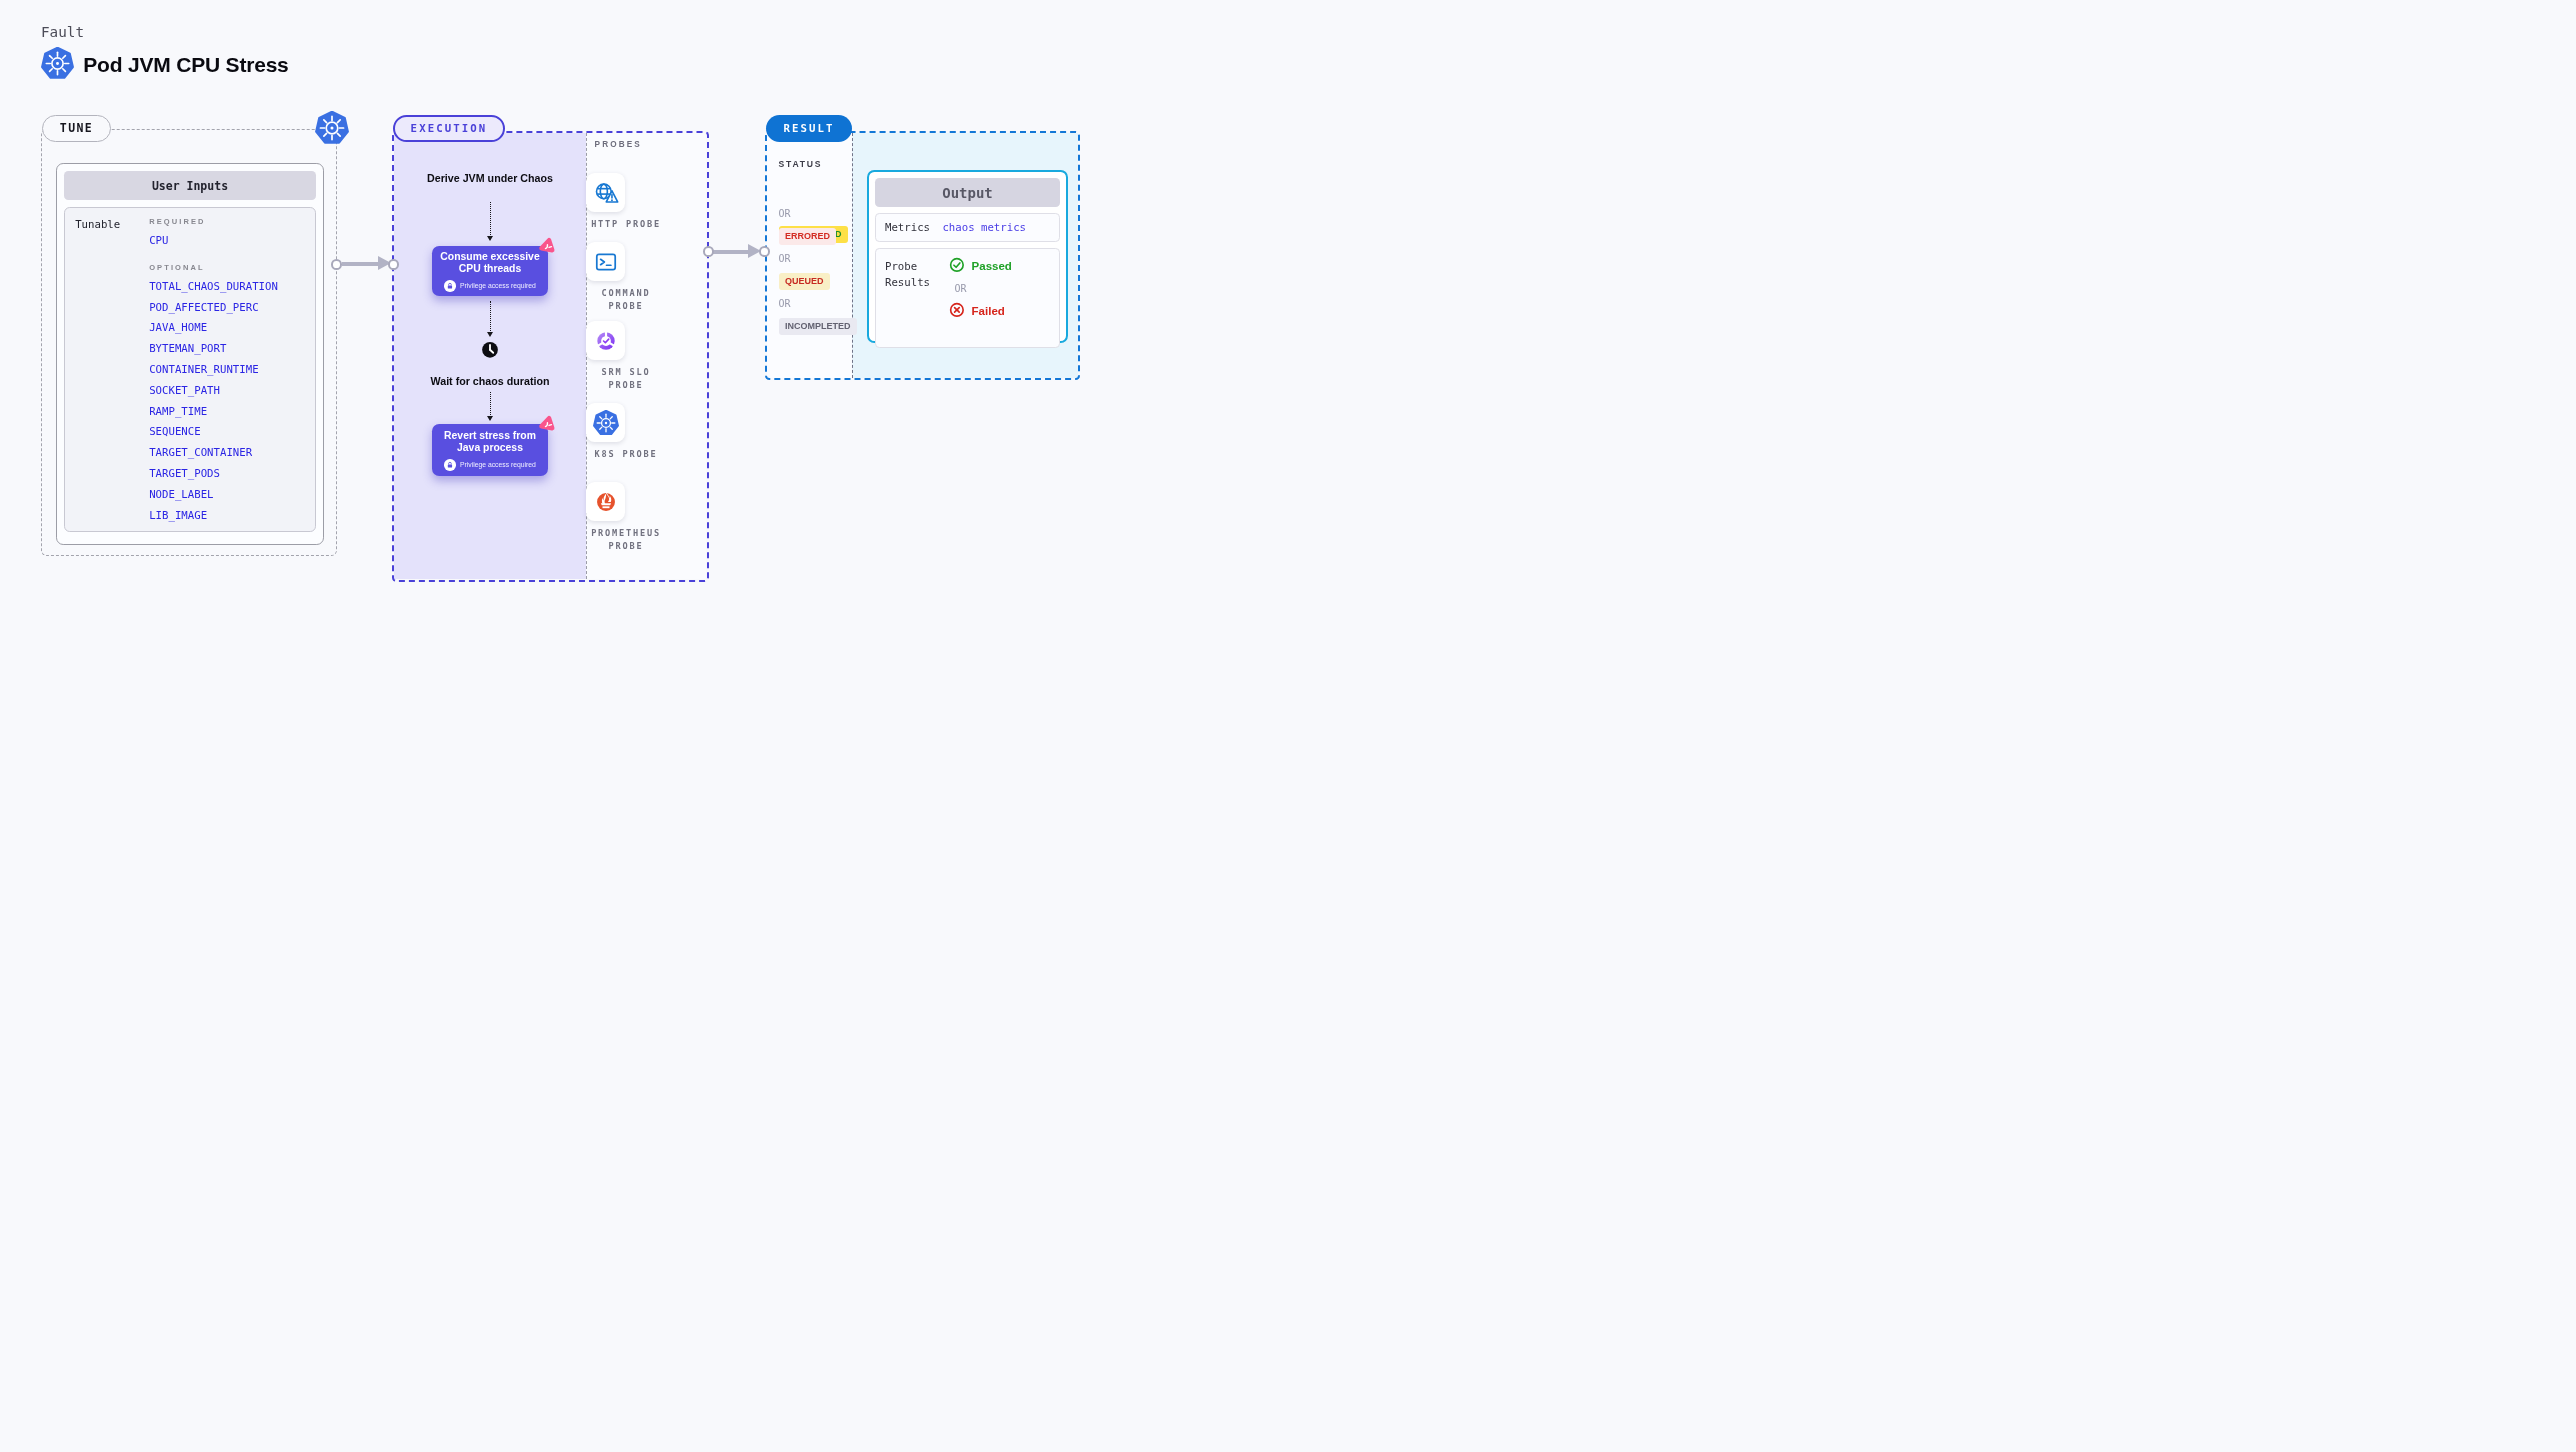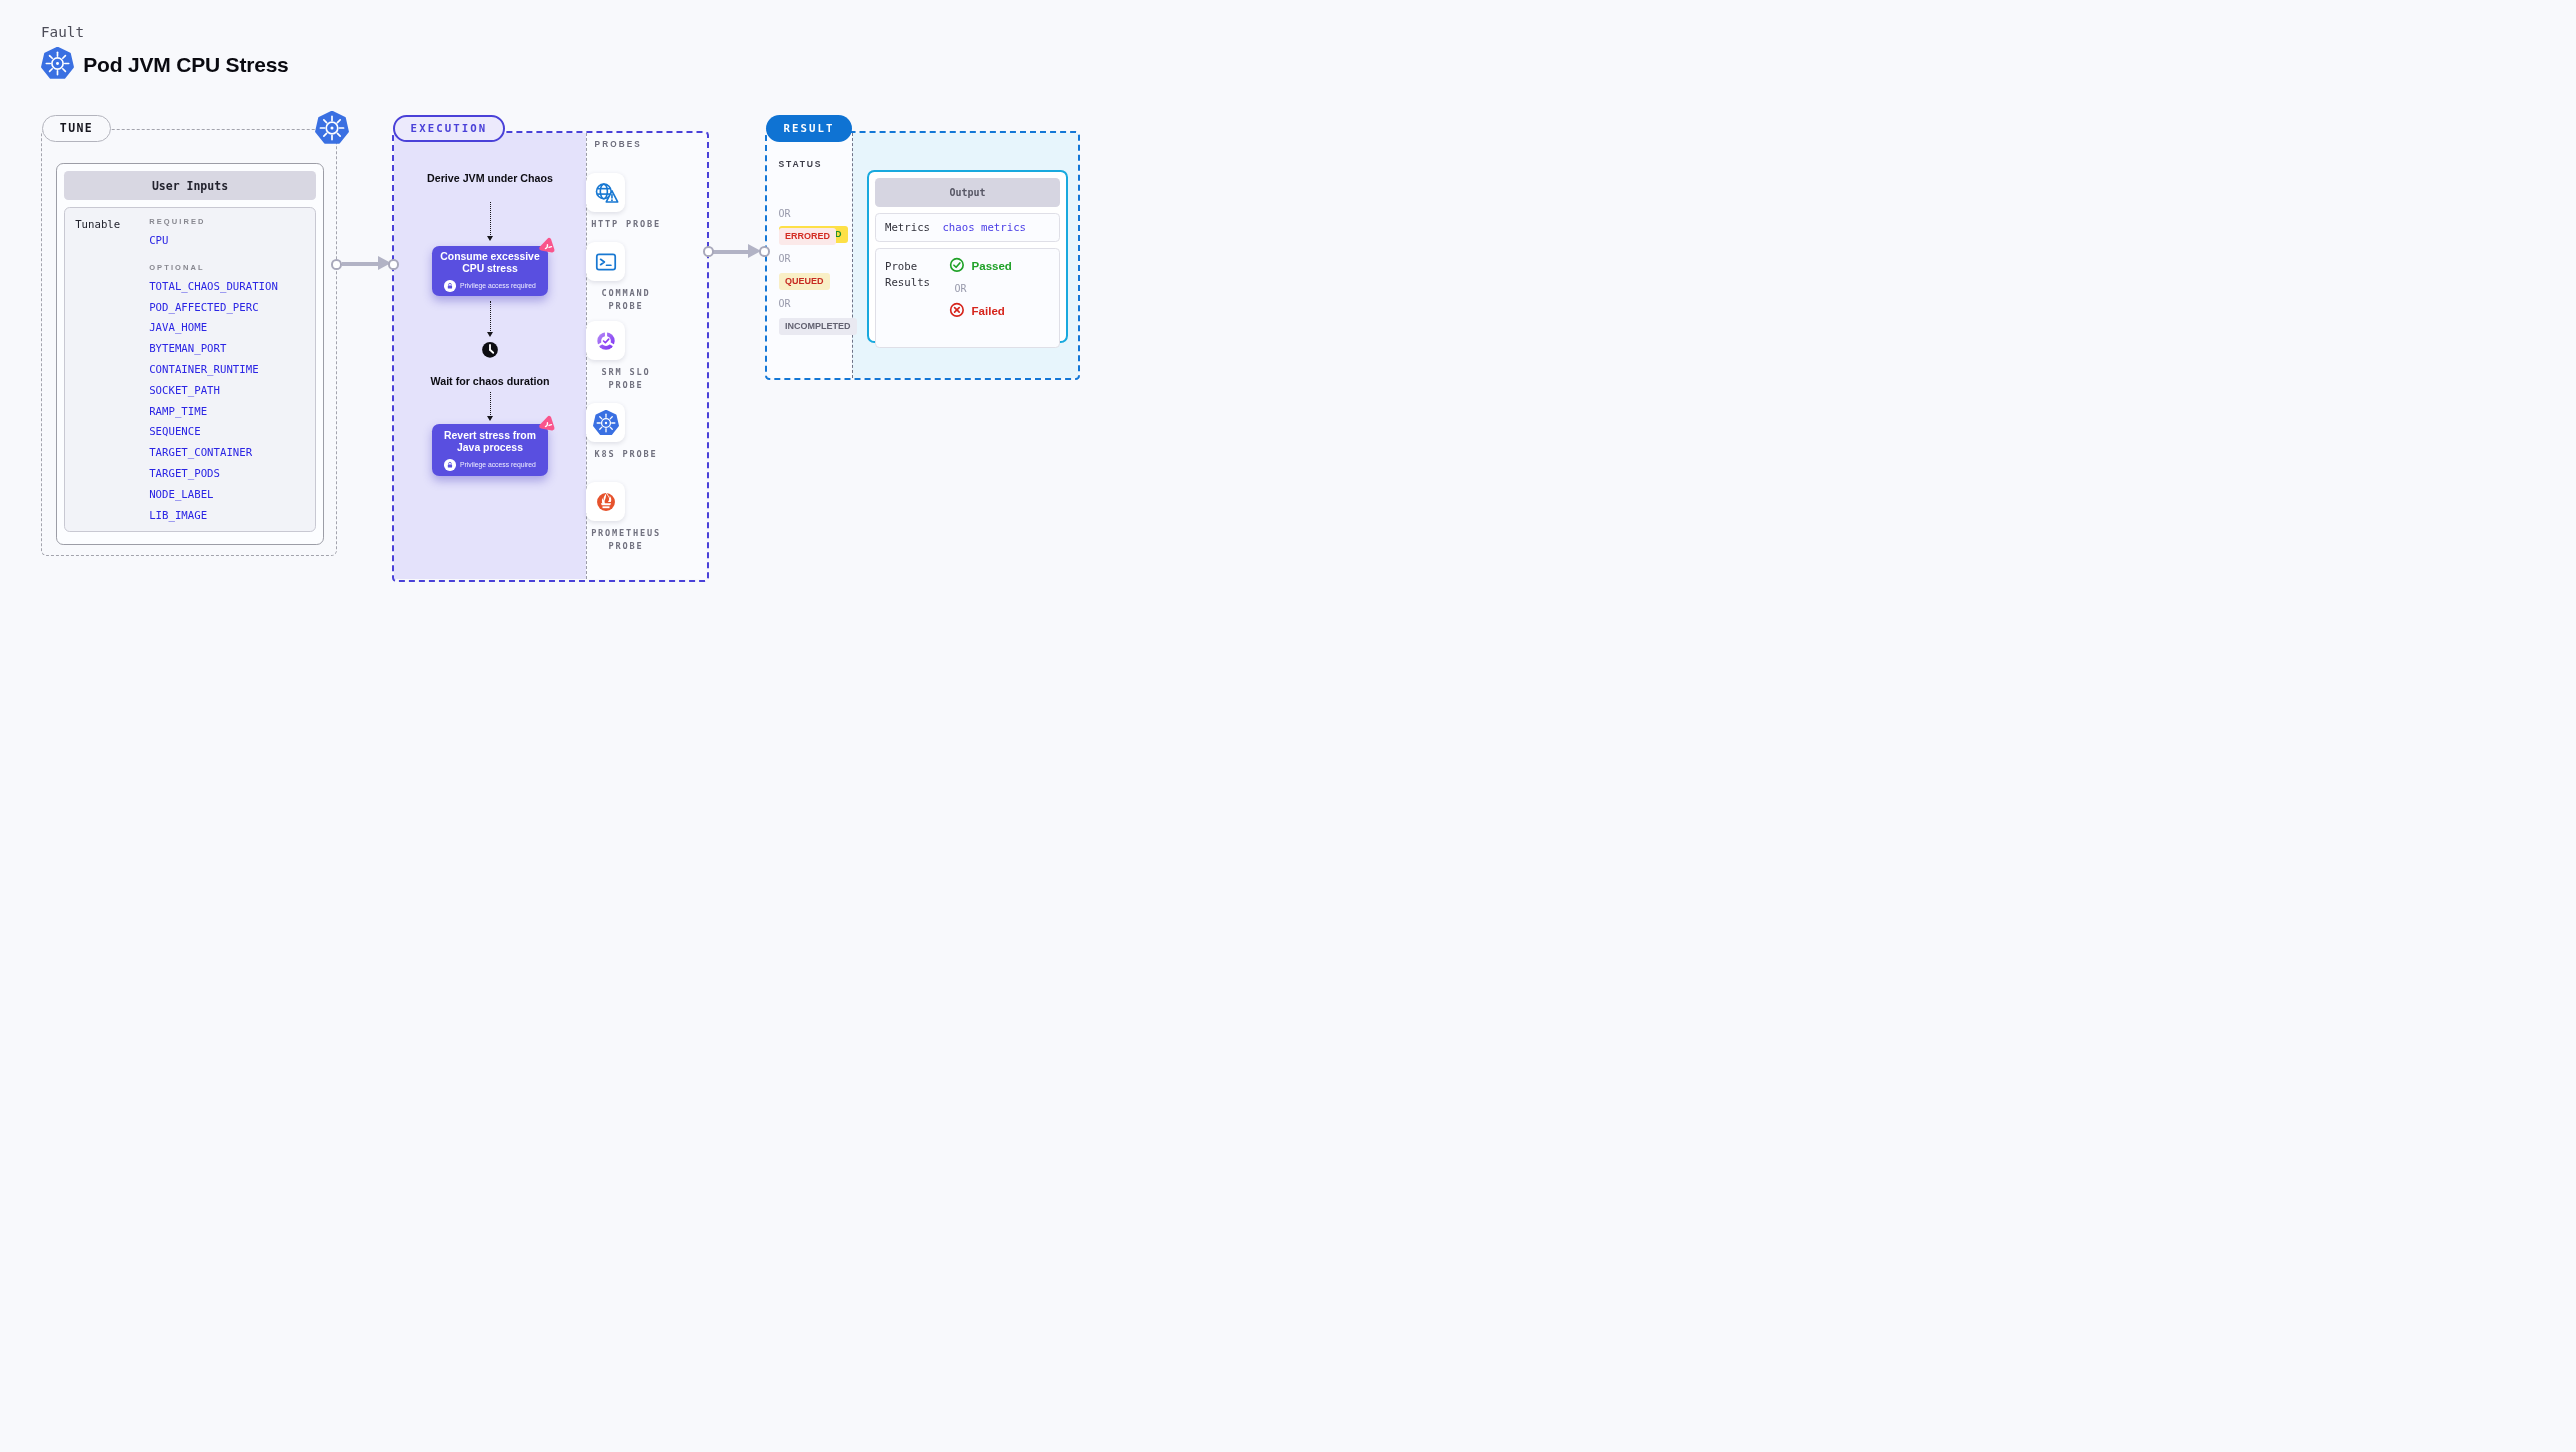--- a/index.html
+++ b/index.html
@@ -100,21 +100,21 @@
   .badge.completed { background:#fde047; color:#1c8c2e;margin-top:44px; }
   .badge.errored { background:#fbe9e9; color:#d32b22; }
   .badge.queued { background:#f9efc6; color:#c62a22; }
   .badge.incompleted { background:#e9e9f1; color:#636271; }
   .or-label { position:absolute; left:11.5px; font-size:10px; color:#9799ab;
               font-family:"DejaVu Sans Mono",monospace; }
 
   .output-panel { left:867px; top:170px; width:201px; height:173px; background:#ffffff;
                   border:2.1px solid #18a9de; border-radius:7.2px; padding:6.4px; z-index:5; }
   .output-header { height:29px; background:#d6d5e1; border-radius:4.3px; display:flex;
-                   align-items:center; justify-content:center; font-size:10px; font-weight:bold;
+                   align-items:center; justify-content:center; font-size:14px; font-weight:bold;
                    color:#585866; }
   .metrics-row { margin-top:5.7px; height:29px; background:#fbfcff; border:1.1px solid #dfdfe7;
                  border-radius:4.3px; display:flex; align-items:center; }
   .metrics-row .m-label { width:66px; padding-left:8.6px; font-size:10.7px; color:#32323c; }
   .metrics-row .m-value { font-size:10.7px; color:#4a3de6; }
   .probe-results-row { position:relative; margin-top:5.7px; height:100px; background:#fbfcff;
                  border:1.1px solid #dfdfe7; border-radius:4.3px; }
   .pr-label { position:absolute; left:8.6px; top:10px; width:57px; font-size:10.7px;
               color:#32323c; line-height:1.55; }
   .pr-right { position:absolute; left:73px; top:8.6px; }
@@ -217,21 +217,21 @@
     <div class="varrow" style="top:69px; height:37px;">
         <span></span>
       </div>
 
     <div class="fault-box" style="top:113px; height:50px;">
       <span class="spark">
         <svg width="19.3" height="19.3" viewBox="0 0 27 27">
             <use href="#spark"></use>
           </svg>
       </span>
-      <div class="fb-title">Consume excessive CPU stress</div>
+      <div class="fb-title">Consume excessive CPU threads</div>
       <div class="priv">
         <span class="lock-circle">
           <svg width="7.9" height="7.9" viewBox="0 0 24 24">
             <path d="M8 10.5V8a4 4 0 0 1 8 0v2.5" fill="none" stroke="#594fe0" stroke-width="2.6"></path>
             <rect x="5.5" y="10.5" width="13" height="9.5" rx="2" fill="#594fe0"></rect>
           </svg>
         </span>
         <span class="priv-text">Privilege access required</span>
       </div>
     </div>

